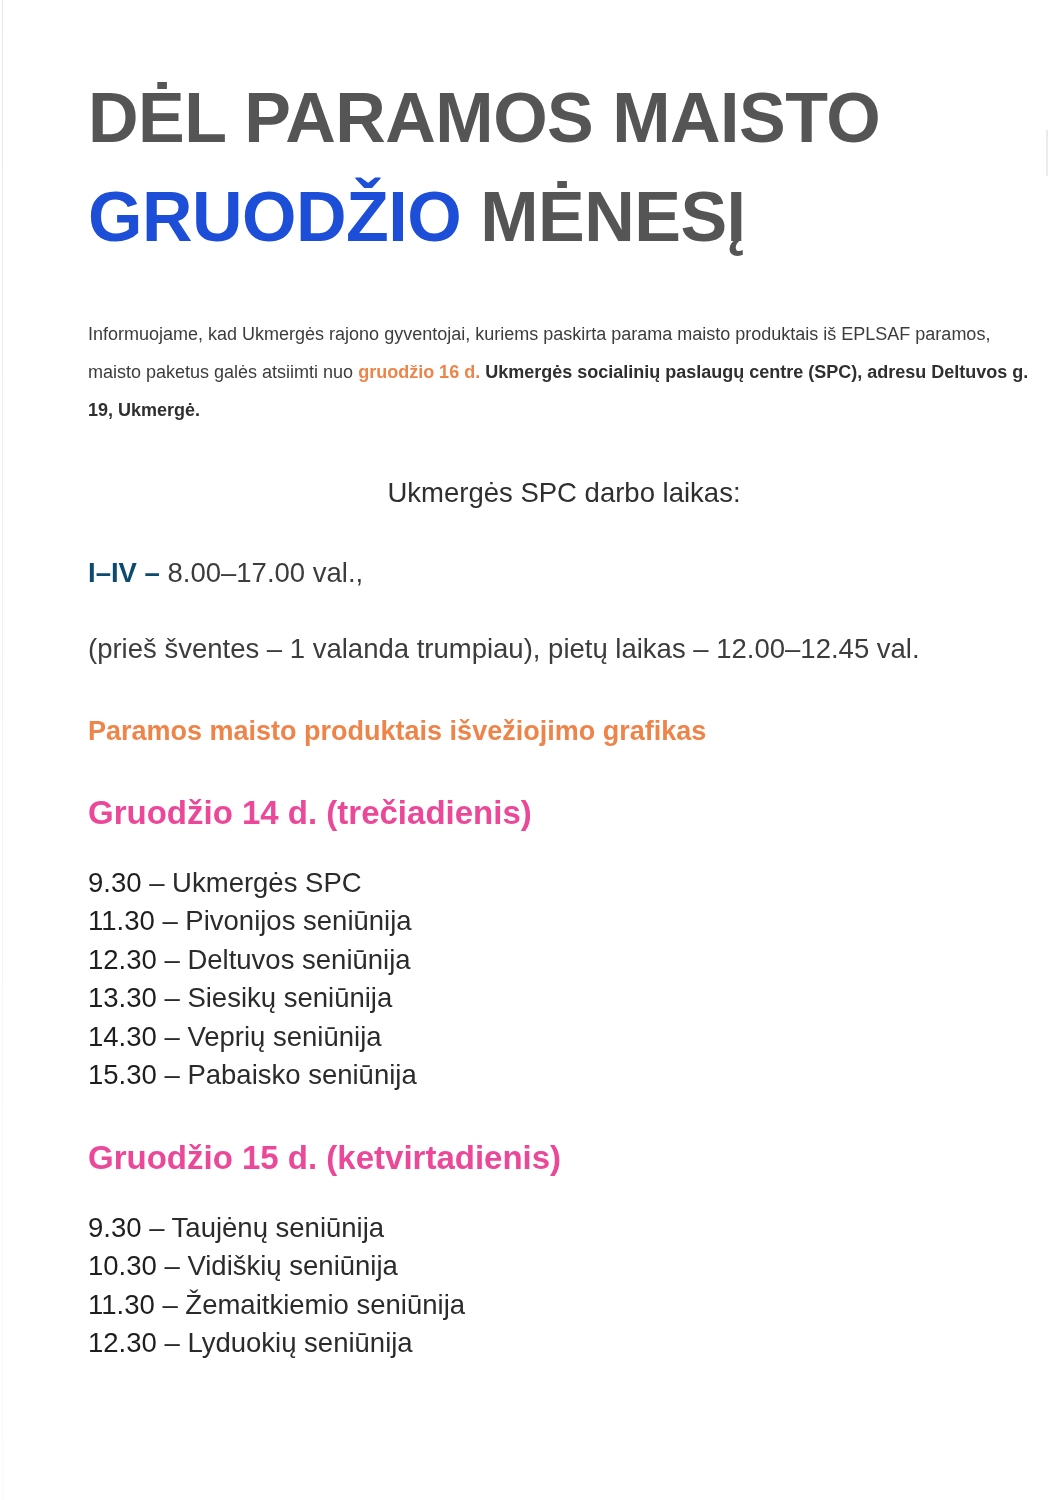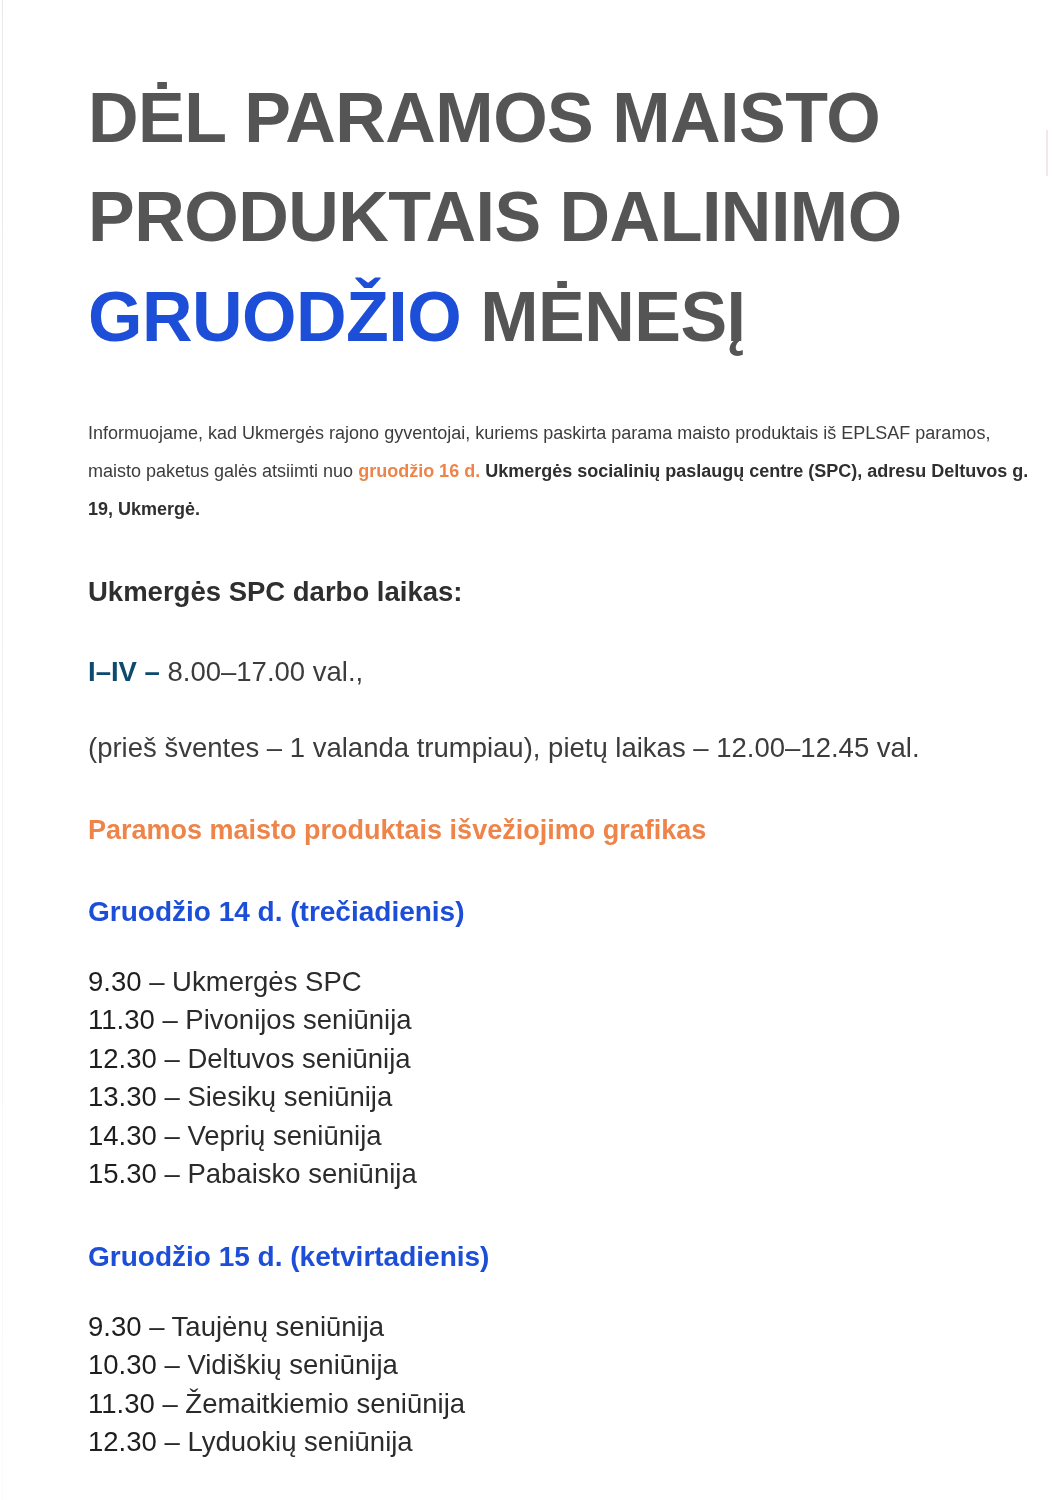--- a/index.html
+++ b/index.html
@@ -71,44 +71,45 @@
     line-height: 38px;
     max-width: 960px;
   }
   .accent { color: #ee8449; font-weight: 700; }
   .strong { font-weight: 700; color: #2f2f2f; }
 
   .section-label {
     margin-top: 45px;
     color: #2f2f2f;
     font-size: 27.5px;
-    font-weight: 700;
+    font-weight: 400;
     line-height: 38px;
+    text-align: center;
   }
 
   .hours {
     margin-top: 42px;
     color: #3c3c3c;
     font-size: 27.5px;
     line-height: 38px;
   }
   .hours .day { font-weight: 700; color: #0c4a6e; }
 
   .schedule-title {
     margin-top: 44px;
     color: #ee8449;
     font-size: 27px;
     font-weight: 700;
     line-height: 38px;
   }
 
   .day-heading {
     margin-top: 44px;
-    color: #1d4ed8;
-    font-size: 28px;
+    color: #ec4899;
+    font-size: 33px;
     font-weight: 700;
     line-height: 38px;
   }
 
   .day-list {
     margin: 32px 0 0 0;
     padding: 0;
     list-style: none;
     color: #2b2b2b;
     font-size: 27.5px;
@@ -123,21 +124,20 @@
 
 <div class="page">
 
   <div class="edge-left"></div>
   <div class="edge-right-mark"></div>
 
   <div class="content">
 
     <h1 class="title-block">
       <span class="title-line">DĖL PARAMOS MAISTO</span>
-      <span class="title-line">PRODUKTAIS DALINIMO</span>
       <span class="title-line"><span class="title-accent">GRUODŽIO</span><span> MĖNESĮ</span></span>
     </h1>
 
     <p class="intro"><span>Informuojame, kad Ukmergės rajono gyventojai, kuriems paskirta parama maisto produktais iš EPLSAF paramos, maisto paketus galės atsiimti nuo </span><span class="accent">gruodžio 16 d.</span><span class="strong"> Ukmergės socialinių paslaugų centre (SPC), adresu Deltuvos g. 19, Ukmergė.</span></p>
 
     <p class="section-label">Ukmergės SPC darbo laikas:</p>
 
     <p class="hours">
       <span><span class="day">I–IV –</span><span> 8.00–17.00 val.,</span></span><br>
       <br>

